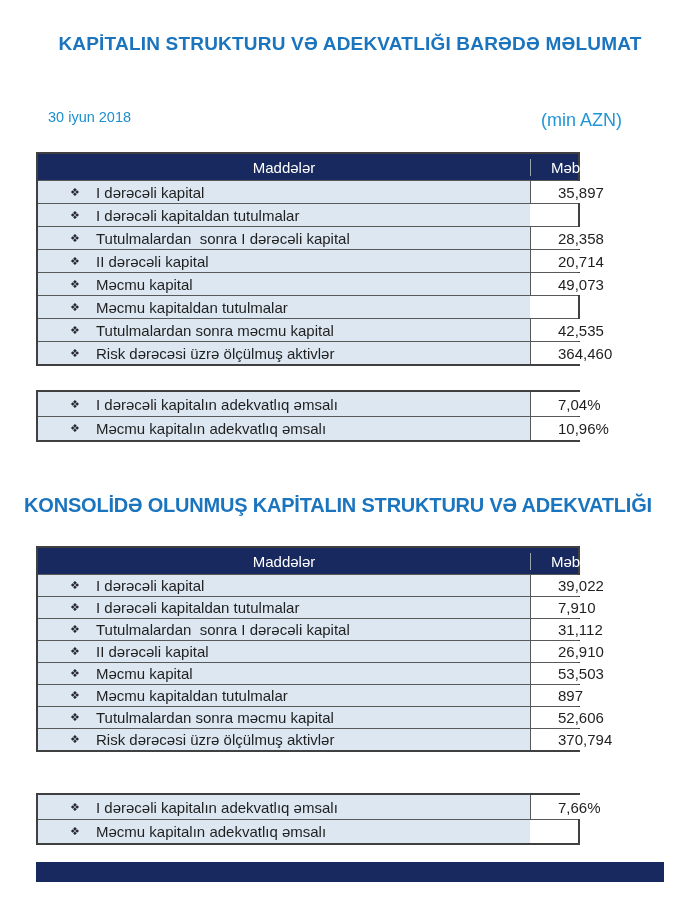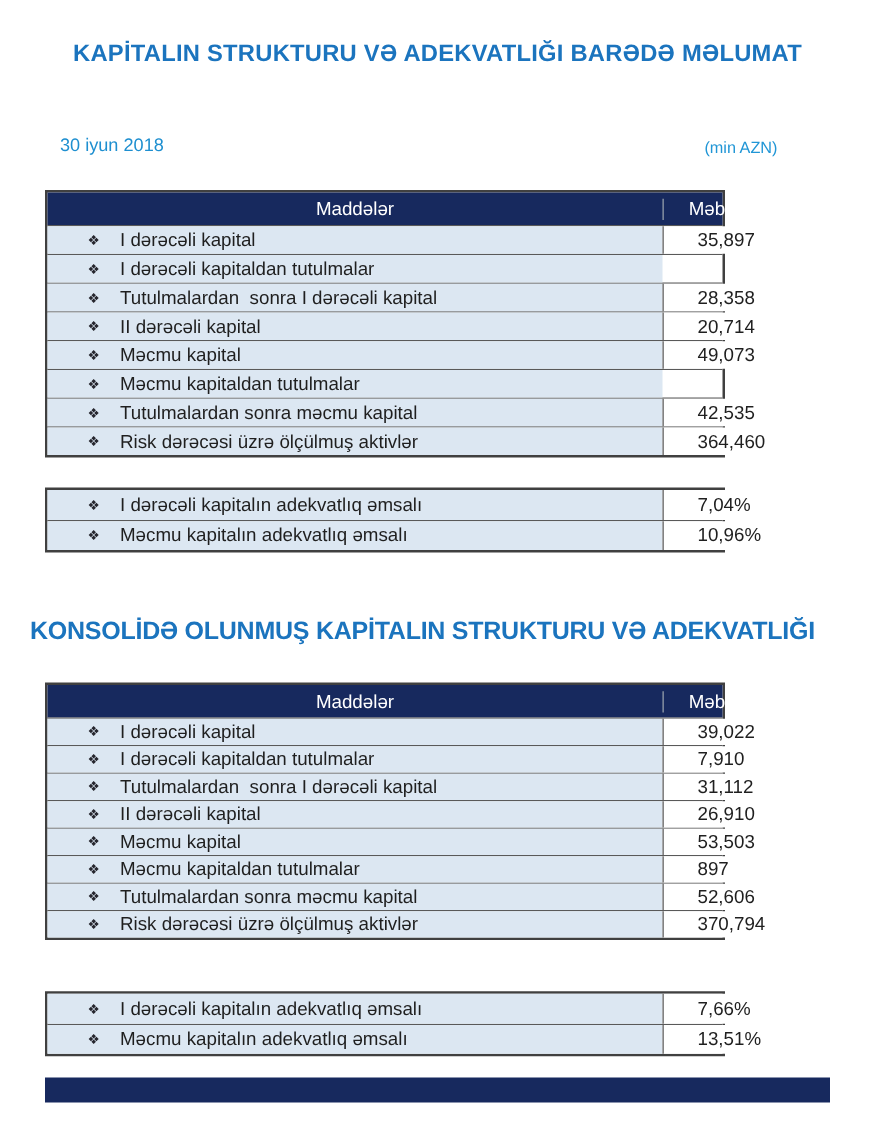--- a/index.html
+++ b/index.html
@@ -13,21 +13,21 @@
     position:absolute; top:33px; left:0; width:700px;
     text-align:center; font-size:19px; font-weight:bold;
     color:#1b74be; letter-spacing:0.2px;
   }
   .date-label {
     position:absolute; top:109px; left:48px;
     font-size:14.5px; font-weight:normal; color:#1e8fd0;
   }
   .unit-label {
     position:absolute; top:110px; right:78px;
-    font-size:13px; color:#2196d6;
+    font-size:18px; color:#2196d6;
   }
   .tbl {
     position:absolute; left:36px; width:544px;
     border:2px solid #404040; background:#fff;
   }
   .thead {
     display:grid; grid-template-columns:492px 1fr;
     background:#17295e; color:#ffffff; height:26px;
     font-size:15px; align-items:center; text-align:center;
   }
@@ -222,17 +222,16 @@
         <span class="bullet">❖</span>
         <span class="label-text">I dərəcəli kapitalın adekvatlıq əmsalı</span>
       </div>
     <div class="value-cell">7,66%</div>
   </div>
   <div class="trow">
     <div class="label-cell">
         <span class="bullet">❖</span>
         <span class="label-text">Məcmu kapitalın adekvatlıq əmsalı</span>
       </div>
-    <div class="value-cell">13,51%</div>
   </div>
 </div>
 
 <div class="footer-bar"></div>
 
 </body></html>

